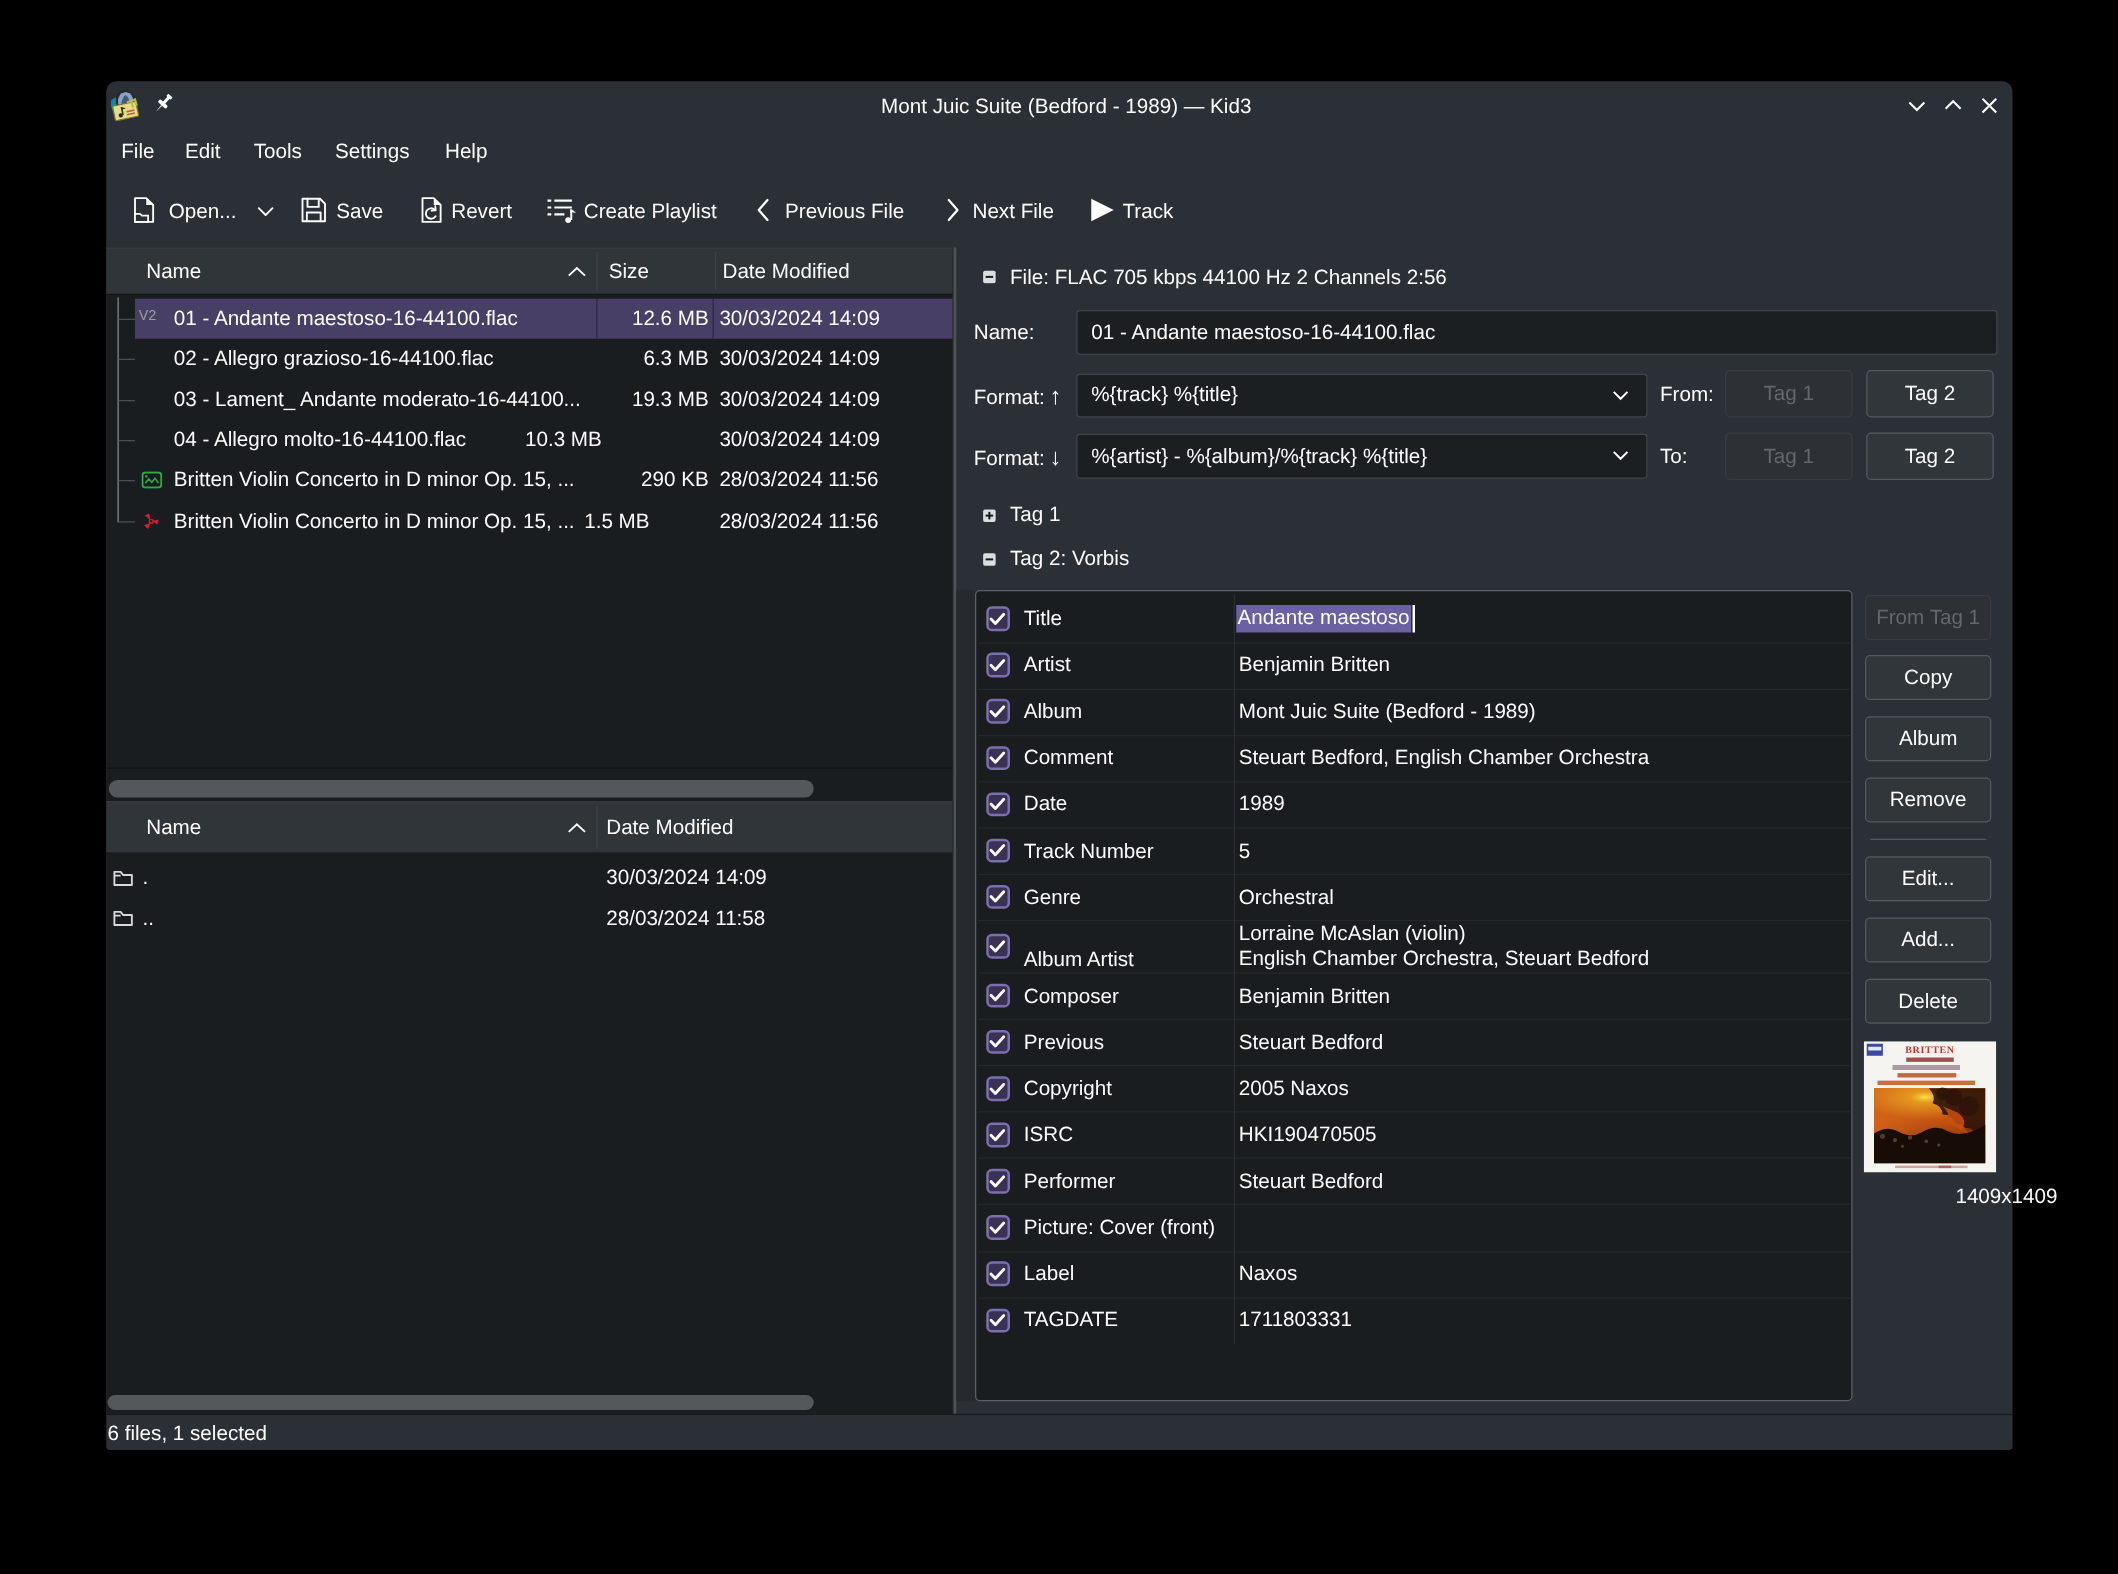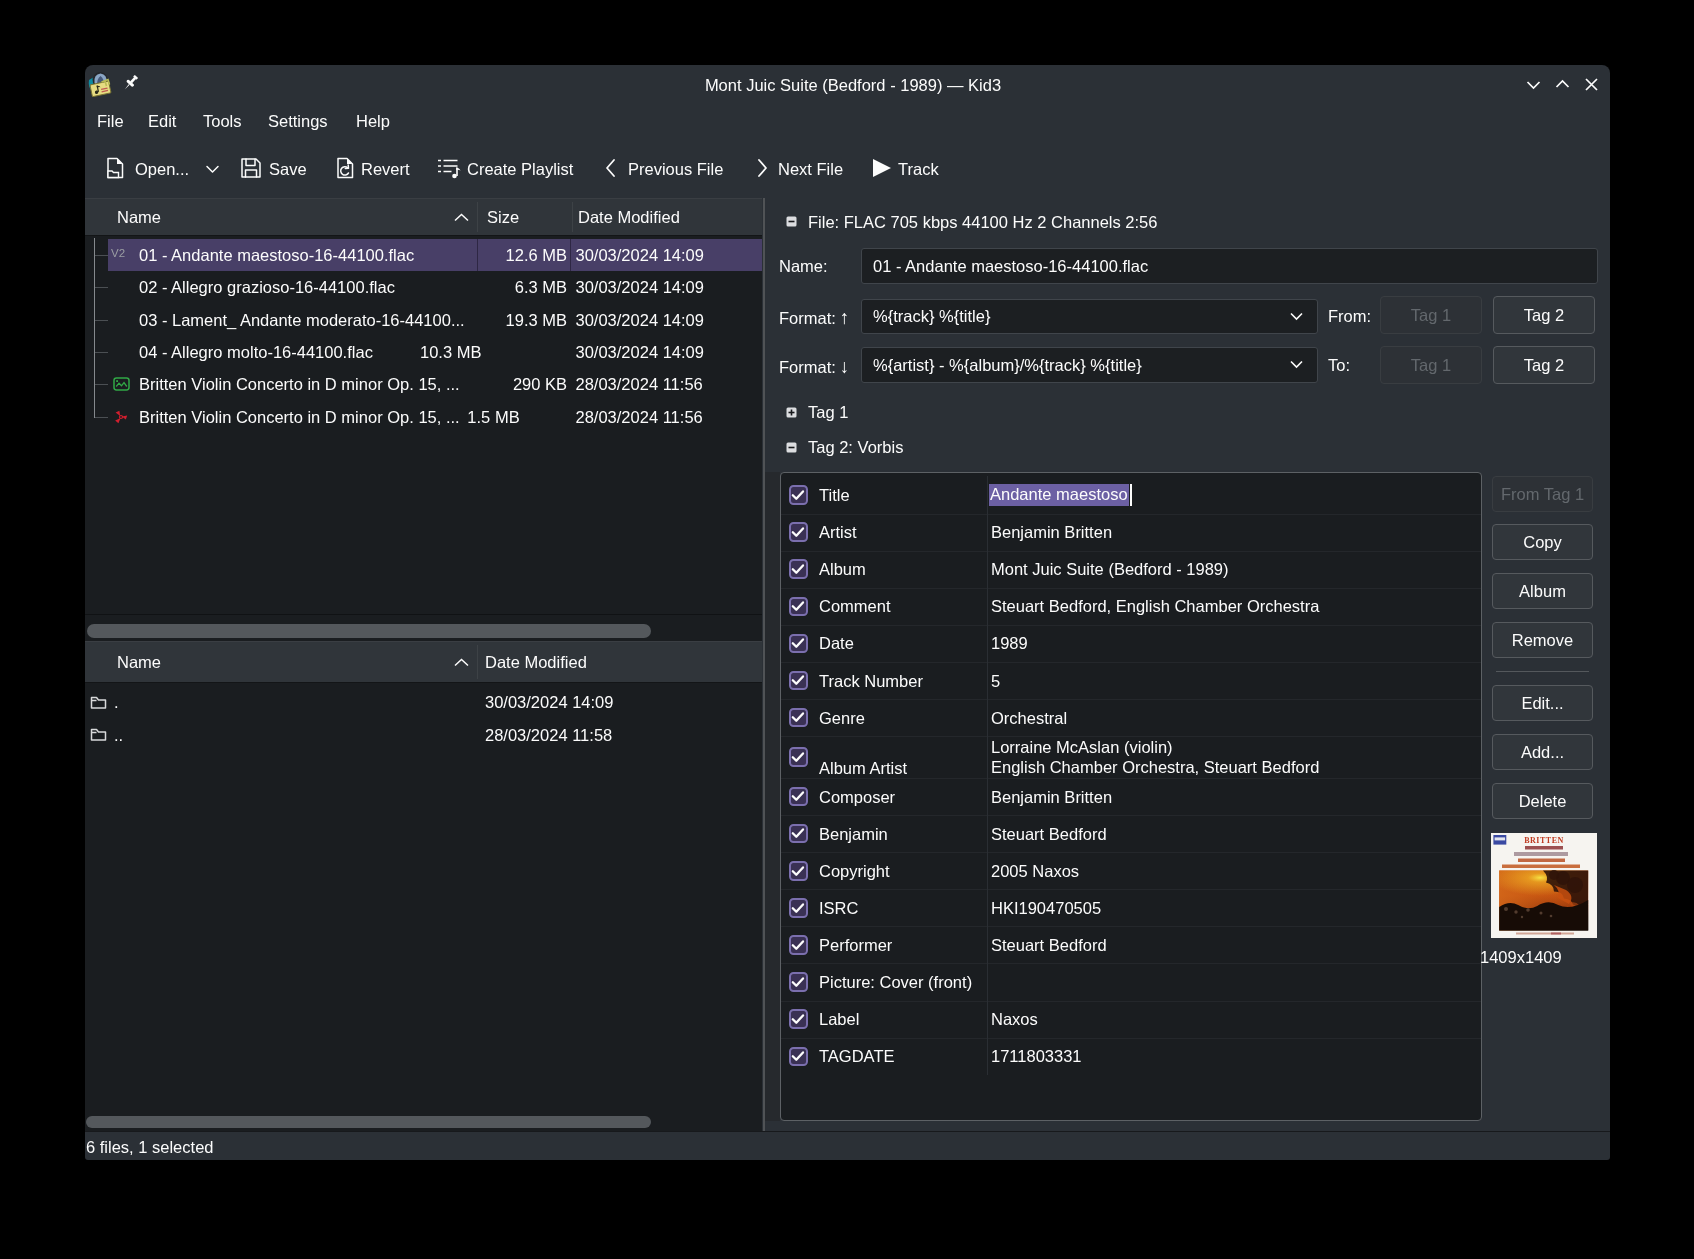--- a/index.html
+++ b/index.html
@@ -286,21 +286,21 @@
       </svg>
     </div>
 <div class="tx" style="left:819px;top:788.5px">Composer</div>
 <div class="tx" style="left:991px;top:788.5px">Benjamin Britten</div>
 <div class="rowsep" style="left:781px;top:815.0px;width:699.5px"></div>
 <div class="cb" style="left:788.5px;top:823.9px">
       <svg style="position:absolute;left:0.8px;top:1.5px" width="14" height="13" viewBox="0 0 14 13">
         <path d="M1.8 6.2 L5.3 9.8 L12 2.4" stroke="#fcfcfc" stroke-width="2.3" fill="none" stroke-linecap="round" stroke-linejoin="round"></path>
       </svg>
     </div>
-<div class="tx" style="left:819px;top:825.6px">Benjamin</div>
+<div class="tx" style="left:819px;top:825.6px">Previous</div>
 <div class="tx" style="left:991px;top:825.6px">Steuart Bedford</div>
 <div class="rowsep" style="left:781px;top:852.1px;width:699.5px"></div>
 <div class="cb" style="left:788.5px;top:861.0px">
       <svg style="position:absolute;left:0.8px;top:1.5px" width="14" height="13" viewBox="0 0 14 13">
         <path d="M1.8 6.2 L5.3 9.8 L12 2.4" stroke="#fcfcfc" stroke-width="2.3" fill="none" stroke-linecap="round" stroke-linejoin="round"></path>
       </svg>
     </div>
 <div class="tx" style="left:819px;top:862.7px">Copyright</div>
 <div class="tx" style="left:991px;top:862.7px">2005 Naxos</div>
 <div class="rowsep" style="left:781px;top:889.2px;width:699.5px"></div>
@@ -395,13 +395,13 @@
           <circle cx="25" cy="79" r="1.7"></circle>
           <circle cx="37" cy="77" r="1.8"></circle>
           <circle cx="50" cy="80" r="1.5"></circle>
           <circle cx="31" cy="84" r="1.2"></circle>
           <circle cx="60" cy="83" r="1.3"></circle>
         </g>
 </g>
 <rect x="25" y="99.5" width="58" height="2" fill="#d2a696"></rect>
 <rect x="60" y="99.5" width="10" height="2" fill="#b06060"></rect>
 </svg>
-<div class="tx" style="left:1480px;top:949.0px;width:105px;text-align:left">1409x1409</div>
+<div class="tx" style="left:1541px;top:949.0px;width:105px;text-align:right">1409x1409</div>
 </div>
 </body></html>

